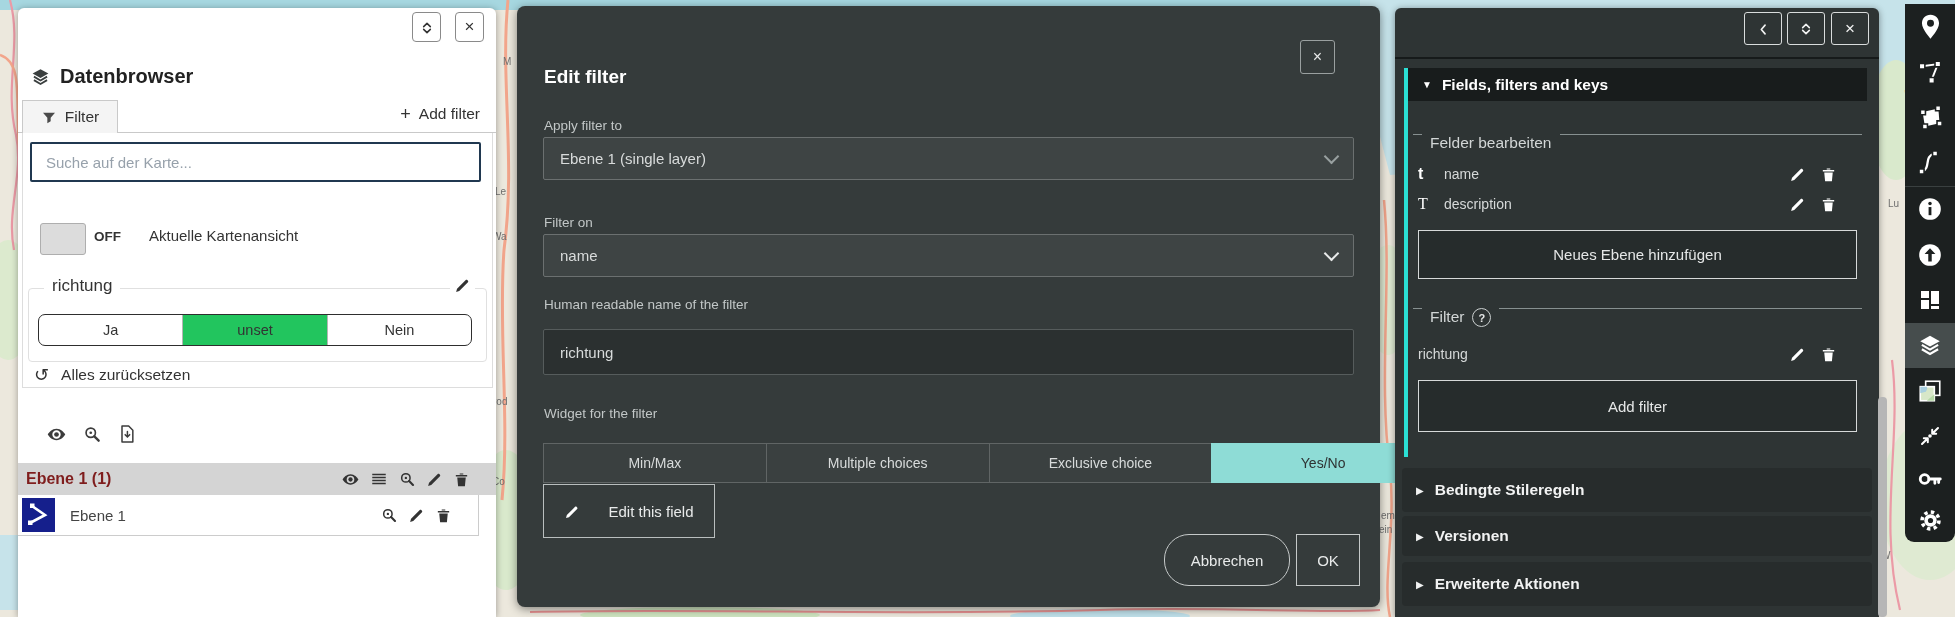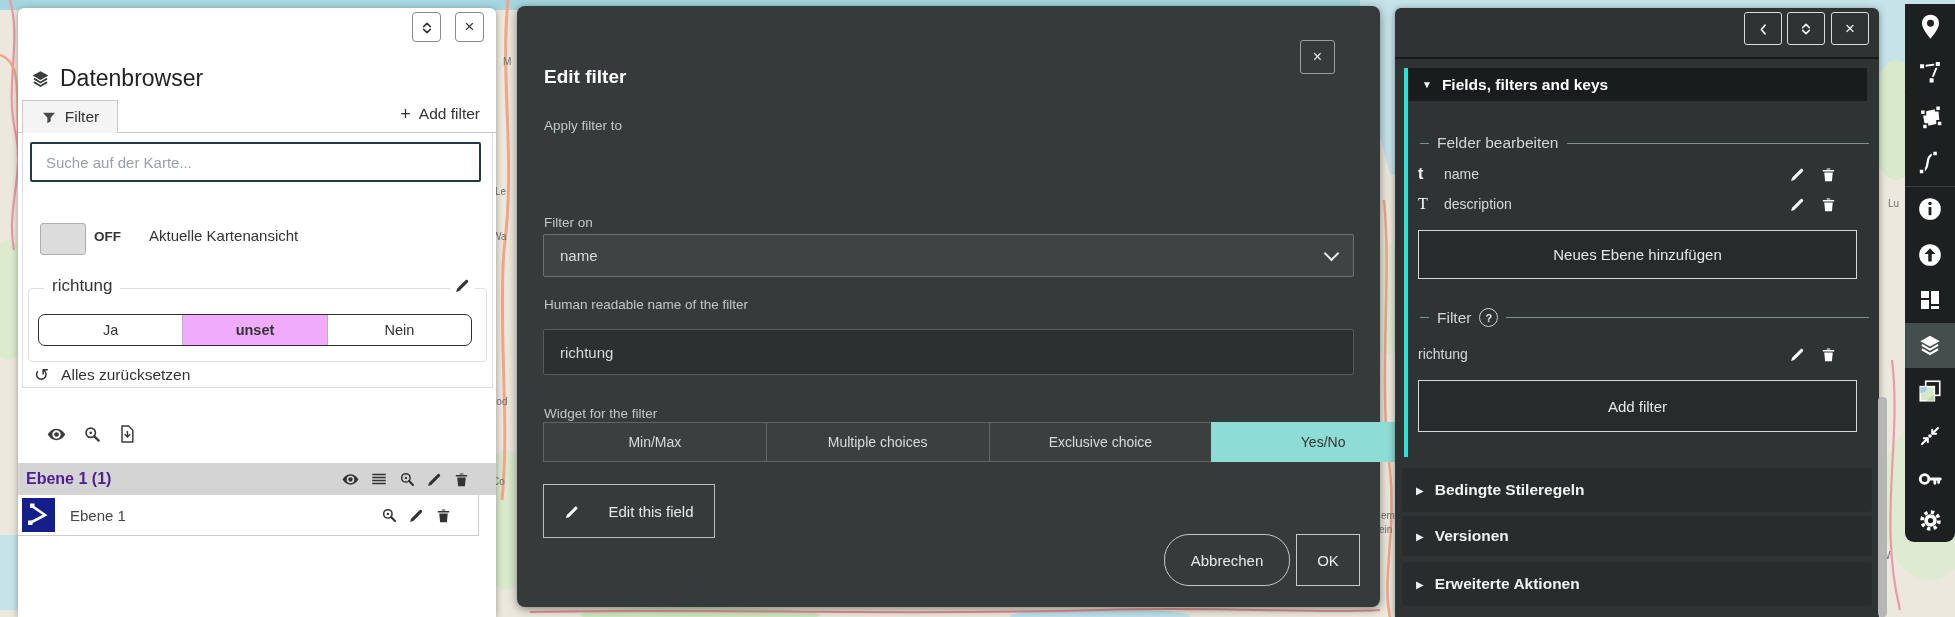--- a/index.html
+++ b/index.html
@@ -11,21 +11,21 @@
   
   #map-bg{left:0;top:0;width:1955px;height:617px;z-index:0;}
   .map-label{position:absolute;z-index:1;font-size:10px;color:#6f6f6f;}
 
   
   #left-panel{left:18px;top:8px;width:478px;height:609px;background:#fff;
     border-radius:6px 6px 0 0;box-shadow:0 1px 7px rgba(0,0,0,.35);z-index:2;color:#333;}
   .sq-btn{position:absolute;width:27px;height:28px;border:1px solid #8a8a8a;border-radius:4px;
     background:#fff;color:#333;display:flex;align-items:center;justify-content:center;cursor:pointer;}
   #lp-title{left:12px;top:57px;display:flex;align-items:center;gap:9px;
-    font-weight:normal;font-size:23px;color:#222;}
+    font-weight:bold;font-size:20px;color:#222;}
   #lp-tabline{left:0;top:124px;width:478px;height:1px;background:#c9c9c9;}
   #lp-tab{left:4px;top:92px;width:94px;height:32px;background:#f4f4f4;border:1px solid #c9c9c9;
     border-bottom:none;display:flex;align-items:center;justify-content:center;gap:8px;
     font-size:15.5px;color:#333;z-index:3;}
   #lp-addfilter{right:16px;top:97px;font-size:15.5px;color:#333;display:flex;gap:8px;cursor:pointer;}
   #lp-addfilter .plus{font-size:18px;line-height:18px;}
   #lp-section{left:4px;top:125px;width:469px;height:254px;border:1px solid #ddd;border-top:none;}
   #lp-search{left:12px;top:134px;width:451px;height:40px;border:2px solid #203850;border-radius:2px;
     box-sizing:border-box;padding:4px 14px;font-size:15px;color:#333;outline:none;
     font-family:"Liberation Sans","DejaVu Sans",sans-serif;}
@@ -35,28 +35,28 @@
   #lp-toggle-state{left:76px;top:221px;font-weight:bold;font-size:13.5px;}
   #lp-toggle-label{left:131px;top:219px;font-size:15px;}
   #lp-fieldset{left:10px;top:280px;width:457px;height:72px;border:1px solid #e0e0e0;border-radius:4px;}
   #lp-legend{left:26px;top:268px;background:#fff;padding:0 8px;font-size:17px;color:#333;}
   #lp-legend-edit{left:432px;top:268px;color:#333;cursor:pointer;background:#fff;padding:0 4px;}
   #lp-seg{left:20px;top:306px;width:432px;height:30px;border:1.5px solid #2e2e2e;border-radius:7px;
     display:flex;overflow:hidden;background:#fff;}
   .lp-seg-item{flex:1;display:flex;align-items:center;justify-content:center;font-size:14.5px;
     color:#333;cursor:pointer;border-right:1px solid #b5b5b5;}
   .lp-seg-item:last-child{border-right:none;}
-  .lp-seg-item.active{background:#f0abfc;font-weight:bold;}
+  .lp-seg-item.active{background:#22c55e;}
   #lp-reset{left:16px;top:356px;display:flex;align-items:center;gap:12px;font-size:15.5px;cursor:pointer;}
   #lp-reset .u{font-size:18px;}
   #lp-tools{left:28px;top:416px;display:flex;gap:15px;color:#3c3c3c;}
   #lp-tools .tb{cursor:pointer;}
   #lp-group-header{left:0;top:455px;width:478px;height:32px;background:#d4d4d4;display:flex;
     align-items:center;}
-  #lp-group-title{margin-left:8px;font-weight:bold;font-size:16px;color:#4c1d95;flex:1;}
+  #lp-group-title{margin-left:8px;font-weight:bold;font-size:16px;color:#7f1d1d;flex:1;}
   .row-icons{display:flex;gap:10px;align-items:center;margin-right:26px;color:#333;}
   .row-icons .tb{cursor:pointer;}
   #lp-layer-row{left:0;top:487px;width:460px;height:40px;background:#fff;border-bottom:1px solid #ccc;
     border-right:1px solid #ccc;display:flex;align-items:center;}
   #lp-layer-swatch{width:33px;height:34px;margin-left:4px;display:flex;align-items:center;
     justify-content:center;}
   #lp-layer-name{margin-left:15px;font-size:15px;color:#444;flex:1;}
 
   
   #modal{left:517px;top:6px;width:863px;height:601px;background:#353b3b;border-radius:8px;
@@ -69,21 +69,21 @@
   .md-select{left:26px;width:811px;height:43px;background:#3e4444;border:1px solid #6b7070;
     border-radius:2px;box-sizing:border-box;display:flex;align-items:center;padding:0 16px;
     font-size:15px;color:#d8dbdb;cursor:pointer;}
   .md-select .chev{margin-left:auto;}
   .chev{width:9px;height:9px;border-right:2px solid #98a0a0;border-bottom:2px solid #98a0a0;
     transform:rotate(45deg);margin-top:-5px;}
   .chev.bold{border-color:#e8eaea;border-width:2.5px;}
   #md-input{left:26px;width:811px;height:46px;background:#2b3030;border:1px solid #565c5c;
     border-radius:2px;box-sizing:border-box;padding:0 16px;font-size:15px;color:#d8dbdb;
     font-family:"Liberation Sans","DejaVu Sans",sans-serif;outline:none;}
-  #md-seg{left:26px;top:416px;width:892px;height:40px;display:flex;}
+  #md-seg{left:26px;top:437px;width:892px;height:40px;display:flex;}
   .md-seg-item{flex:1;background:#3a4040;border:1px solid #606565;border-right:none;display:flex;
     align-items:center;justify-content:center;font-size:14px;color:#d8dbdb;cursor:pointer;}
   .md-seg-item:last-child{border-right:1px solid #606565;}
   .md-seg-item.active{background:#8edcd6;border-color:#8edcd6;color:#2e3333;}
   #md-editfield{left:26px;top:478px;width:170px;height:52px;border:1px solid #b9bebe;
     background:transparent;color:#e8eaea;font-size:15px;display:flex;align-items:center;
     justify-content:center;gap:28px;cursor:pointer;}
   .md-btn{top:528px;height:50px;border:1px solid #c5c9c9;background:transparent;color:#e8eaea;
     font-size:15px;display:flex;align-items:center;justify-content:center;cursor:pointer;}
   #md-cancel{left:647px;width:124px;border-radius:25px;}
@@ -94,21 +94,21 @@
     border-radius:6px 6px 0 0;box-shadow:0 1px 7px rgba(0,0,0,.4);z-index:2;color:#dfe2e2;}
   .rp-topbtn{position:absolute;top:4px;width:36px;height:31px;border:1px solid #d9dcdc;
     border-radius:3px;background:transparent;color:#f2f3f3;display:flex;align-items:center;
     justify-content:center;cursor:pointer;}
   #rp-divider{left:0;top:49px;width:484px;height:2px;background:#161a1a;}
   #rp-accent{left:9px;top:60px;width:4px;height:389px;background:#2be0d5;}
   #rp-header{left:13px;top:60px;width:459px;height:33px;background:#181c1c;display:flex;
     align-items:center;gap:10px;padding-left:14px;box-sizing:border-box;font-weight:bold;
     font-size:15.5px;color:#fff;cursor:pointer;}
   .rp-arrow{font-size:10px;}
-  .rp-legend{position:absolute;left:25px;width:449px;display:flex;align-items:center;gap:8px;
+  .rp-legend{position:absolute;left:18px;width:449px;display:flex;gap:8px;
     font-size:15.5px;color:#d2d6d6;}
   .rp-legend .ln{height:1px;background:#879090;}
   .rp-legend .ln.s{width:9px;}
   .rp-legend .ln.l{flex:1;}
   .rp-row{position:absolute;left:23px;width:437px;height:28px;display:flex;align-items:center;}
   .rp-field-icon{width:26px;font-weight:bold;font-size:16px;color:#fff;}
   .rp-row .nm{font-size:14px;color:#d6d9d9;flex:1;}
   .rp-row .row-icons{margin-right:18px;gap:14px;color:#fff;}
   .rp-btn{position:absolute;left:23px;width:437px;border:1px solid #d6d9d9;background:#262c2c;
     color:#e5e7e7;font-size:15px;display:flex;align-items:center;justify-content:center;cursor:pointer;}
@@ -355,20 +355,24 @@
           </svg></span>
     </span>
   </div>
 </div>
 
 <div id="modal" class="abs">
   <div id="md-close" class="abs">×</div>
   <div id="md-title" class="abs">Edit filter</div>
 
   <div class="md-label abs" style="top:112px">Apply filter to</div>
+  <div class="md-select abs" style="top:131px">
+    <span>Ebene 1 (single layer)</span>
+    <span class="chev"></span>
+  </div>
 
   <div class="md-label abs" style="top:209px">Filter on</div>
   <div class="md-select abs" style="top:228px">
     <span>name</span>
     <span class="chev bold"></span>
   </div>
 
   <div class="md-label abs" style="top:291px">Human readable name of the filter</div>
   <input id="md-input" class="abs" style="top: 323px;" type="text" value="richtung">
 

